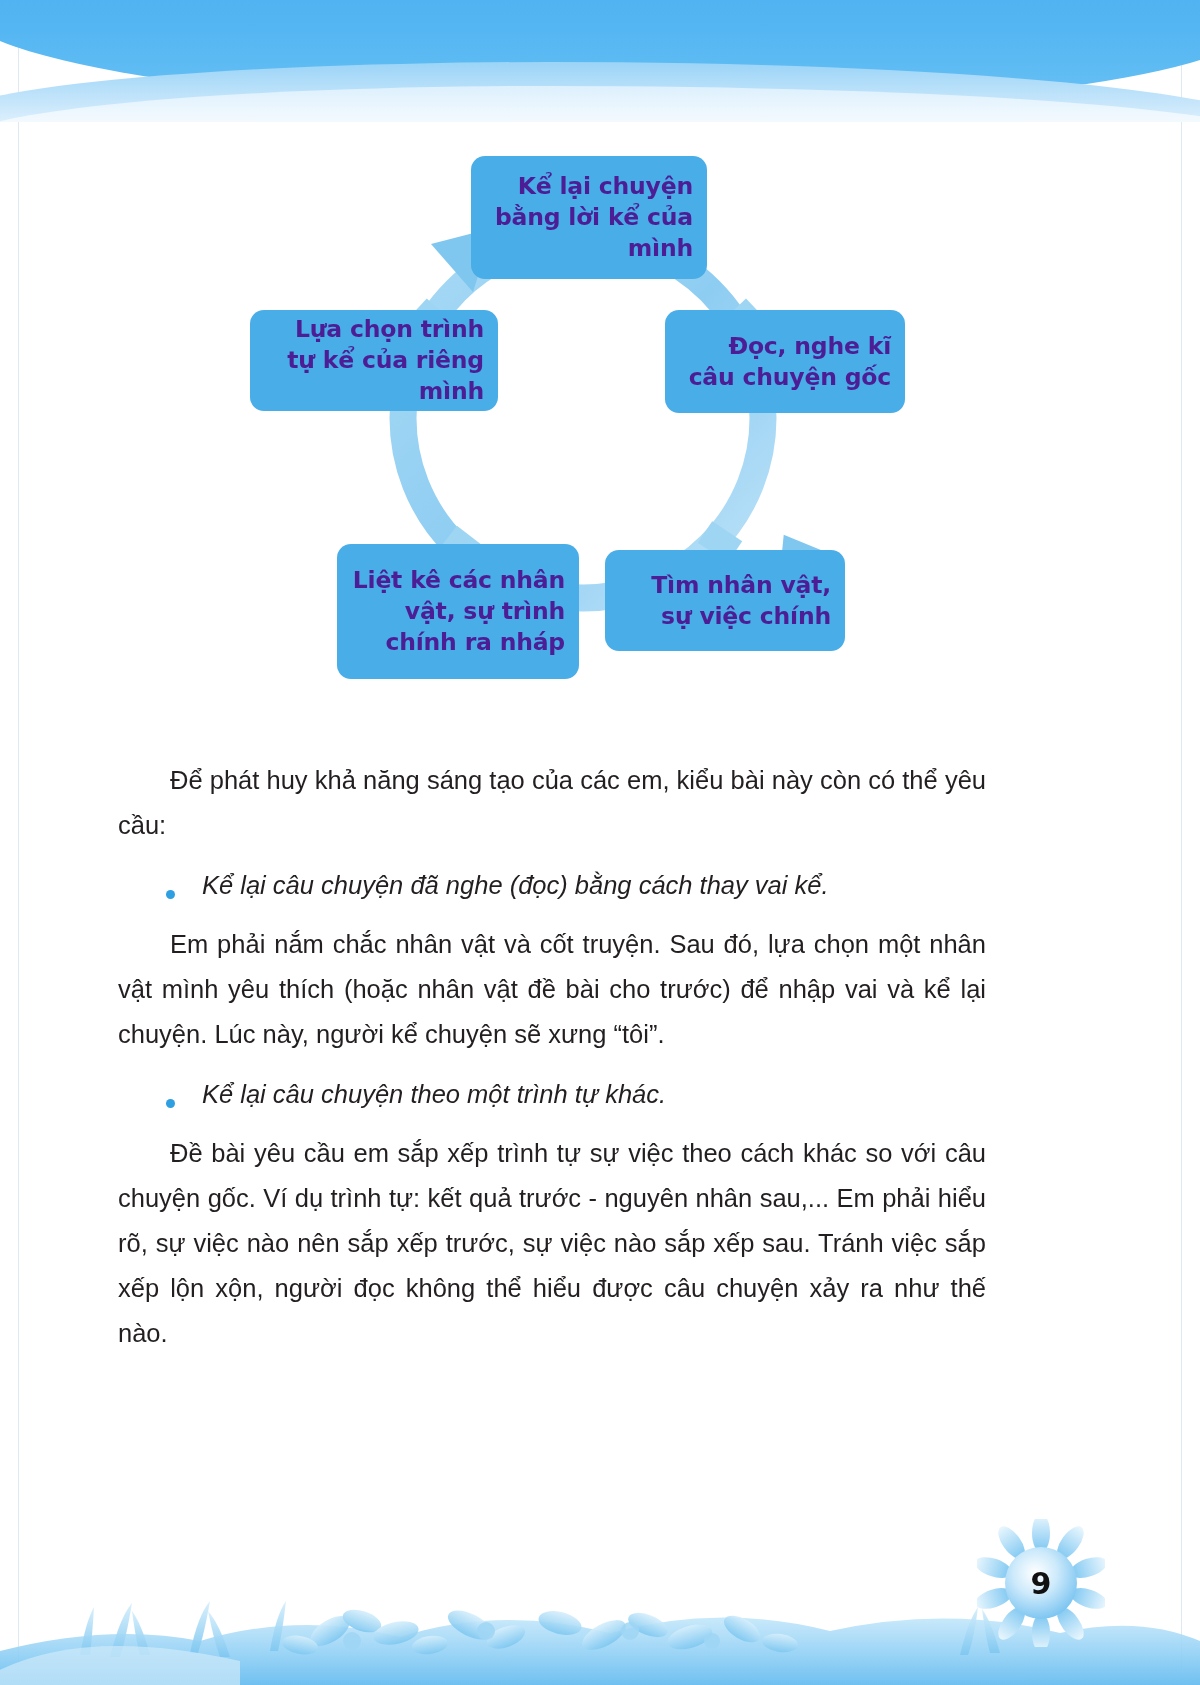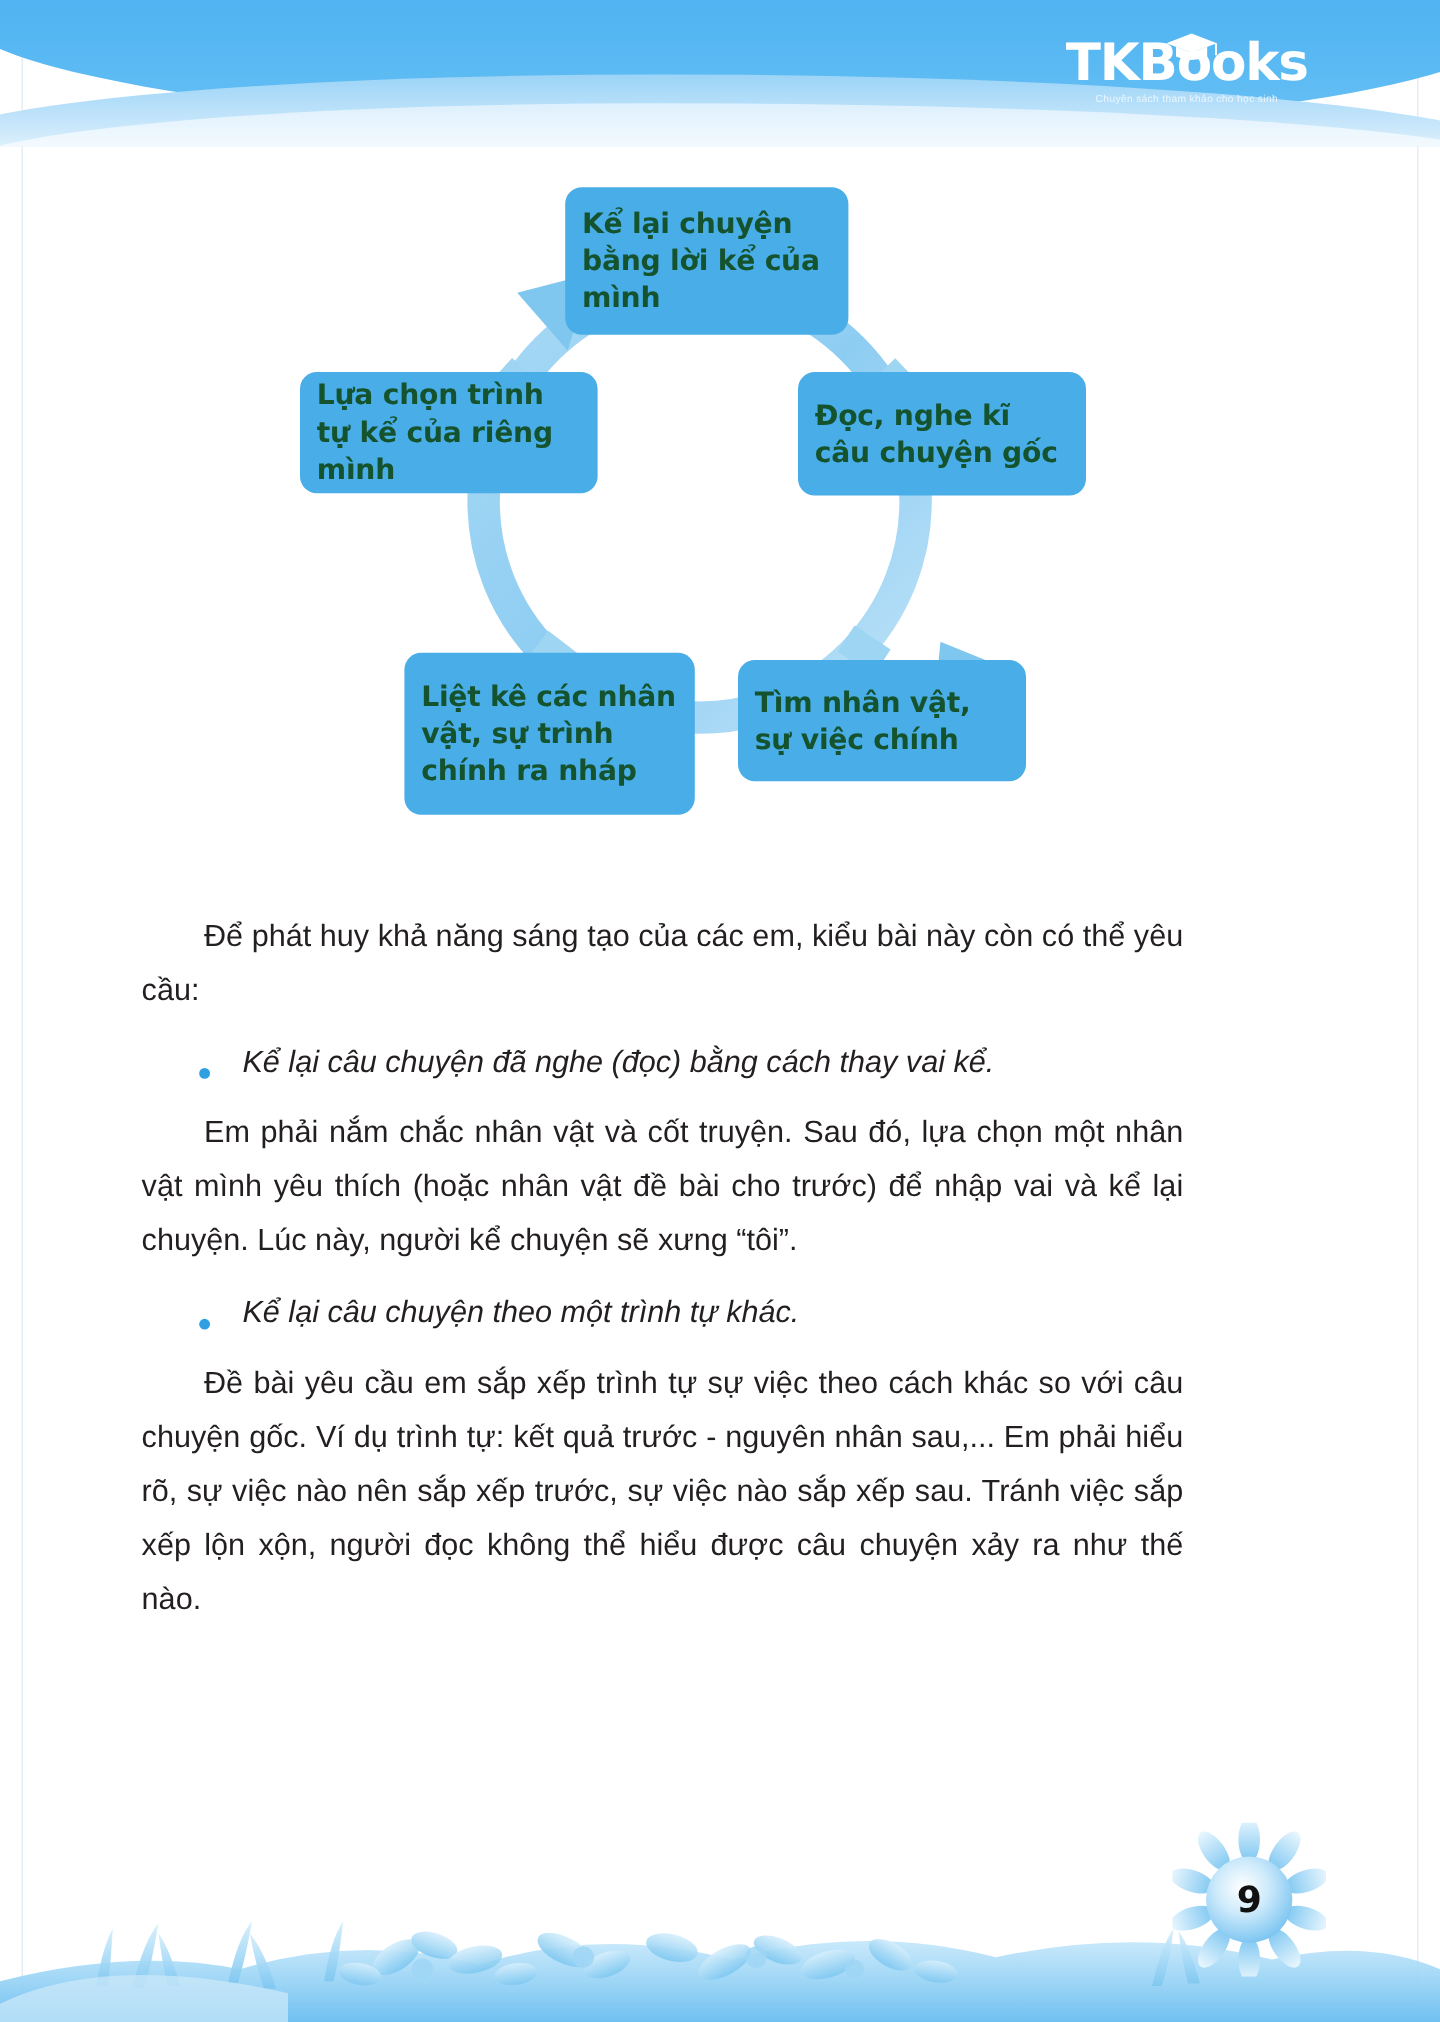--- a/index.html
+++ b/index.html
@@ -117,38 +117,38 @@
     height: 570px;
   }
   .ring-svg {
     position: absolute;
     left: 0;
     top: 0;
   }
   .node {
     position: absolute;
     background: #49ade8;
-    color: #14532d;
+    color: #4c1d95;
     border-radius: 14px;
     font-family: "DejaVu Sans", sans-serif;
     font-weight: bold;
     font-size: 23.5px;
     line-height: 31px;
-    text-align: left;
+    text-align: right;
     display: flex;
     align-items: center;
     justify-content: center;
     padding: 10px 14px;
     box-sizing: border-box;
     z-index: 4;
     letter-spacing: -0.2px;
   }
   .node-top     { left: 236px; top:  16px; width: 236px; height: 123px; }
   .node-right   { left: 430px; top: 170px; width: 240px; height: 103px; }
-  .node-botright{ left: 380px; top: 410px; width: 240px; height: 101px; }
+  .node-botright{ left: 370px; top: 410px; width: 240px; height: 101px; }
   .node-botleft { left: 102px; top: 404px; width: 242px; height: 135px; }
   .node-left    { left:  15px; top: 170px; width: 248px; height: 101px; }
 
   
   .content {
     position: absolute;
     left: 118px;
     top: 758px;
     width: 868px;
     color: #231f20;
@@ -224,29 +224,20 @@
 <div class="page">
 
   <div class="page-border"></div>
 
   <div class="header-band">
     <div class="band-fill"></div>
     <div class="band-wave"></div>
     <div class="band-wave2"></div>
   </div>
 
-  <div class="logo">
-    <svg class="logo-cap" viewBox="0 0 46 26">
-      <polygon points="23,2 44,10 23,18 2,10" fill="#ffffff"></polygon>
-      <path d="M10,13 L10,21 Q23,27 36,21 L36,13 L23,18 Z" fill="#ffffff"></path>
-      <rect x="42.5" y="10" width="1.6" height="10" fill="#ffffff"></rect>
-    </svg>
-    <div class="logo-word">TKBooks</div>
-    <div class="logo-tagline">Chuyên sách tham khảo cho học sinh</div>
-  </div>
 
   <div class="diagram">
 
     <svg class="ring-svg" width="700" height="570" viewBox="0 0 700 570">
       <defs>
         <linearGradient id="ringGrad" x1="0" y1="0" x2="1" y2="1">
           <stop offset="0%" stop-color="#a9daf5"></stop>
           <stop offset="50%" stop-color="#8ecdf2"></stop>
           <stop offset="100%" stop-color="#bde2f8"></stop>
         </linearGradient>

